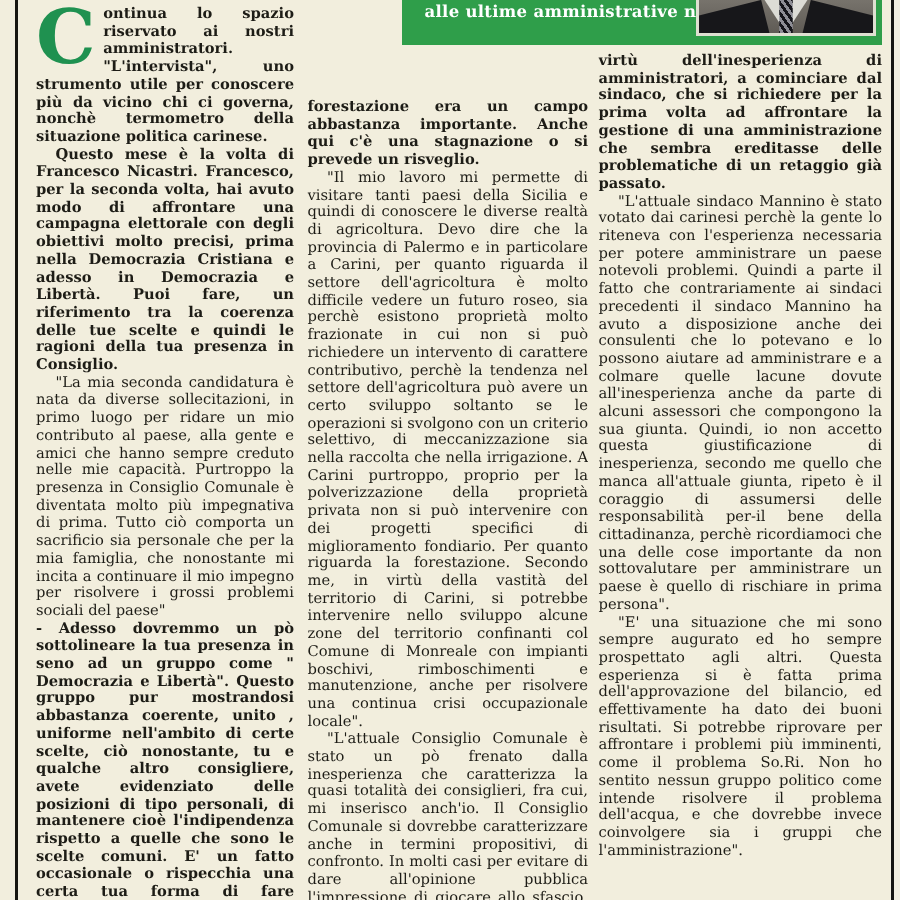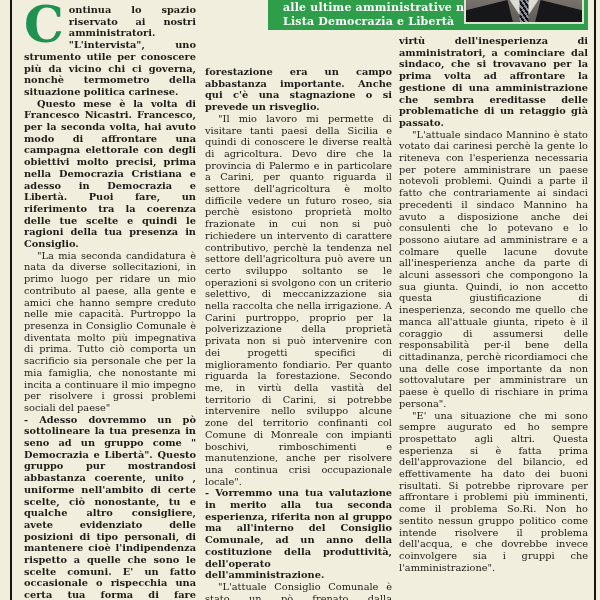--- a/index.html
+++ b/index.html
@@ -69,41 +69,39 @@
 <body>
 
 <div class="page">
 
   <div class="rule-left"></div>
   <div class="rule-right"></div>
 
   <div class="banner">
     <div class="banner-text">
       <div>alle  ultime amministrative nella</div>
-      <div>Lista Democrazia e Libertà</div>
     </div>
     <div class="photo">
       <div class="shirt"></div>
       <div class="tie"></div>
       <div class="suitL"></div>
       <div class="suitR"></div>
     </div>
   </div>
 
   <div class="col" id="col1">
       <p class="q"><span class="dropcap">C</span>ontinua lo spazio riservato ai nostri amministratori. "L'intervista", uno strumento utile per conoscere più da vicino  chi ci governa, nonchè termometro della situazione politica carinese.</p>
       <p class="q indent">Questo mese è la volta di Francesco Nicastri.  Francesco, per la seconda volta, hai avuto modo di affrontare una campagna elettorale con degli obiettivi molto precisi, prima nella Democrazia Cristiana e adesso in Democrazia e Libertà. Puoi fare, un riferimento tra la coerenza delle tue scelte e quindi le ragioni della tua presenza in Consiglio.</p>
       <p class="a indent">"La mia seconda candidatura è nata da diverse sollecitazioni,  in primo luogo per ridare un mio  contributo al paese,  alla gente e amici che hanno sempre creduto nelle mie capacità. Purtroppo la presenza in Consiglio Comunale è diventata molto più impegnativa di prima. Tutto ciò comporta un sacrificio sia personale che per la mia famiglia, che nonostante mi incita a continuare il mio impegno per risolvere i grossi problemi sociali del paese"</p>
       <p class="q">- Adesso dovremmo un pò sottolineare la tua presenza in seno ad un gruppo come " Democrazia e Libertà". Questo gruppo pur mostrandosi abbastanza coerente,  unito , uniforme   nell'ambito di certe scelte, ciò nonostante, tu e qualche altro consigliere, avete  evidenziato  delle posizioni di tipo personali, di mantenere cioè l'indipendenza rispetto a quelle che sono le scelte comuni. E' un fatto occasionale o rispecchia una certa tua forma di fare politica?</p>
     </div>
   <div class="col" id="col2">
       <p class="q">forestazione  era un campo abbastanza  importante.  Anche  qui  c'è  una stagnazione o si prevede un risveglio.</p>
       <p class="a indent">"Il mio lavoro mi permette di visitare tanti paesi della Sicilia e quindi di conoscere le diverse realtà di agricoltura. Devo dire che la provincia di Palermo e in particolare a Carini,  per quanto riguarda il settore dell'agricoltura è molto difficile vedere un futuro roseo, sia perchè esistono proprietà molto frazionate in cui non si può richiedere un intervento  di carattere contributivo, perchè la tendenza nel settore dell'agricoltura può avere un certo sviluppo soltanto se le operazioni si svolgono con un criterio selettivo, di meccanizzazione sia nella raccolta che nella irrigazione.  A Carini  purtroppo,  proprio  per  la polverizzazione  della  proprietà  privata non si può intervenire con dei progetti specifici di miglioramento fondiario. Per quanto riguarda la forestazione. Secondo me,  in virtù della vastità del territorio di Carini, si potrebbe intervenire nello sviluppo alcune zone del territorio confinanti col Comune di Monreale  con impianti boschivi, rimboschimenti  e manutenzione, anche per risolvere una continua crisi occupazionale locale".</p>
-      <p class="q">- Vorremmo una tua valutazione  in merito alla tua seconda esperienza, riferita non al gruppo ma all'interno del Consiglio Comunale,  ad un anno della costituzione della produttività, dell'operato dell'amministrazione.</p>
       <p class="a indent">"L'attuale Consiglio Comunale è stato un pò frenato dalla inesperienza che caratterizza la quasi totalità dei consiglieri, fra cui, mi inserisco anch'io. Il Consiglio Comunale si dovrebbe caratterizzare anche in termini propositivi, di confronto. In molti casi per evitare di dare all'opinione pubblica l'impressione di giocare allo sfascio, abbiamo preferito in molte situazione di schierarci a favore di alcune delibere proprio per evitare di dare un'alibi all'attuale giunta che secondo me non ha prodotto molto. Possono essere numerosi gli esempi dalle opere pubbliche, alla manodopera loca-</p>
     </div>
   <div class="col" id="col3">
-      <p class="q">virtù dell'inesperienza di amministratori, a cominciare dal sindaco, che si trovavano per la prima volta ad affrontare la gestione di una amministrazione che sembra ereditasse delle  problematiche di un retaggio già passato.</p>
+      <p class="q">virtù dell'inesperienza di amministratori, a cominciare dal sindaco, che si richiedere per la prima volta ad affrontare la gestione di una amministrazione che sembra ereditasse delle  problematiche di un retaggio già passato.</p>
       <p class="a indent">"L'attuale  sindaco Mannino è stato votato dai carinesi perchè la gente lo riteneva con l'esperienza necessaria per potere amministrare un paese notevoli problemi. Quindi a parte  il fatto che contrariamente ai sindaci precedenti il sindaco Mannino ha avuto a disposizione anche dei consulenti che lo potevano e lo possono aiutare ad amministrare e a colmare quelle lacune  dovute all'inesperienza anche da parte di alcuni assessori che compongono la sua giunta. Quindi, io non accetto questa giustificazione di inesperienza, secondo me quello che manca all'attuale giunta, ripeto è il coraggio di assumersi delle responsabilità per-il bene della cittadinanza, perchè ricordiamoci che una delle  cose  importante da non sottovalutare per amministrare un paese è quello di rischiare in prima persona".</p>
       <p class="a indent">"E' una situazione che mi sono sempre augurato ed ho sempre prospettato agli altri. Questa esperienza si è fatta prima dell'approvazione del bilancio, ed effettivamente ha dato dei buoni risultati. Si potrebbe riprovare per affrontare i problemi più imminenti, come il problema So.Ri. Non ho sentito nessun gruppo politico come intende risolvere il problema dell'acqua, e che dovrebbe invece  coinvolgere sia i gruppi che l'amministrazione".</p>
     </div>
 
 </div>
 
 </body></html>

